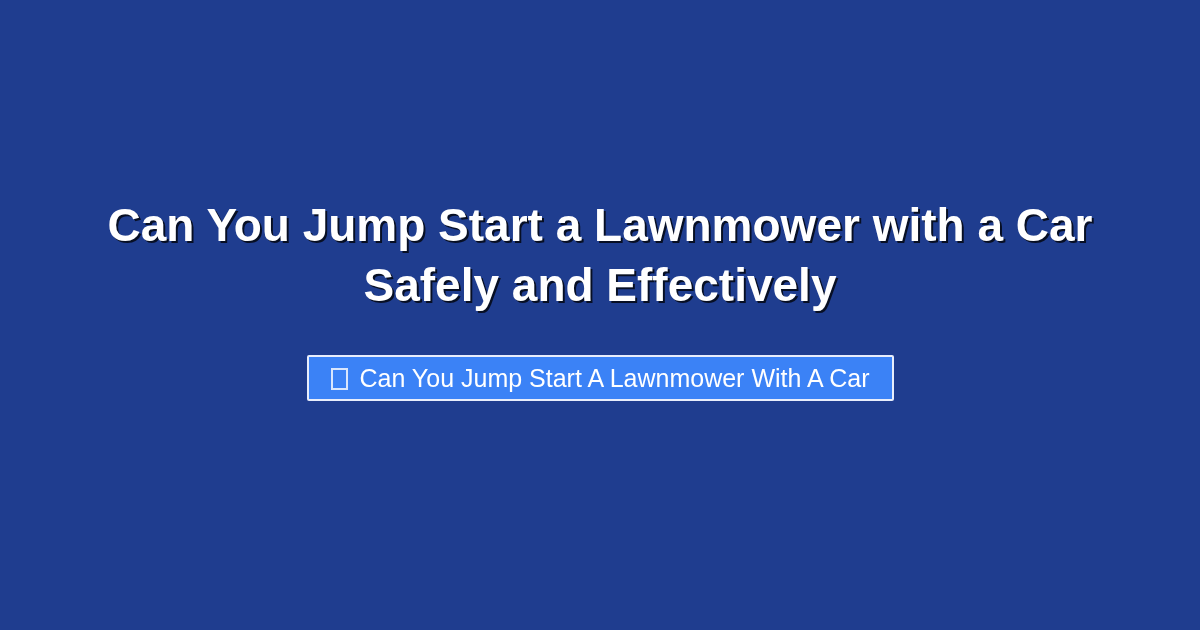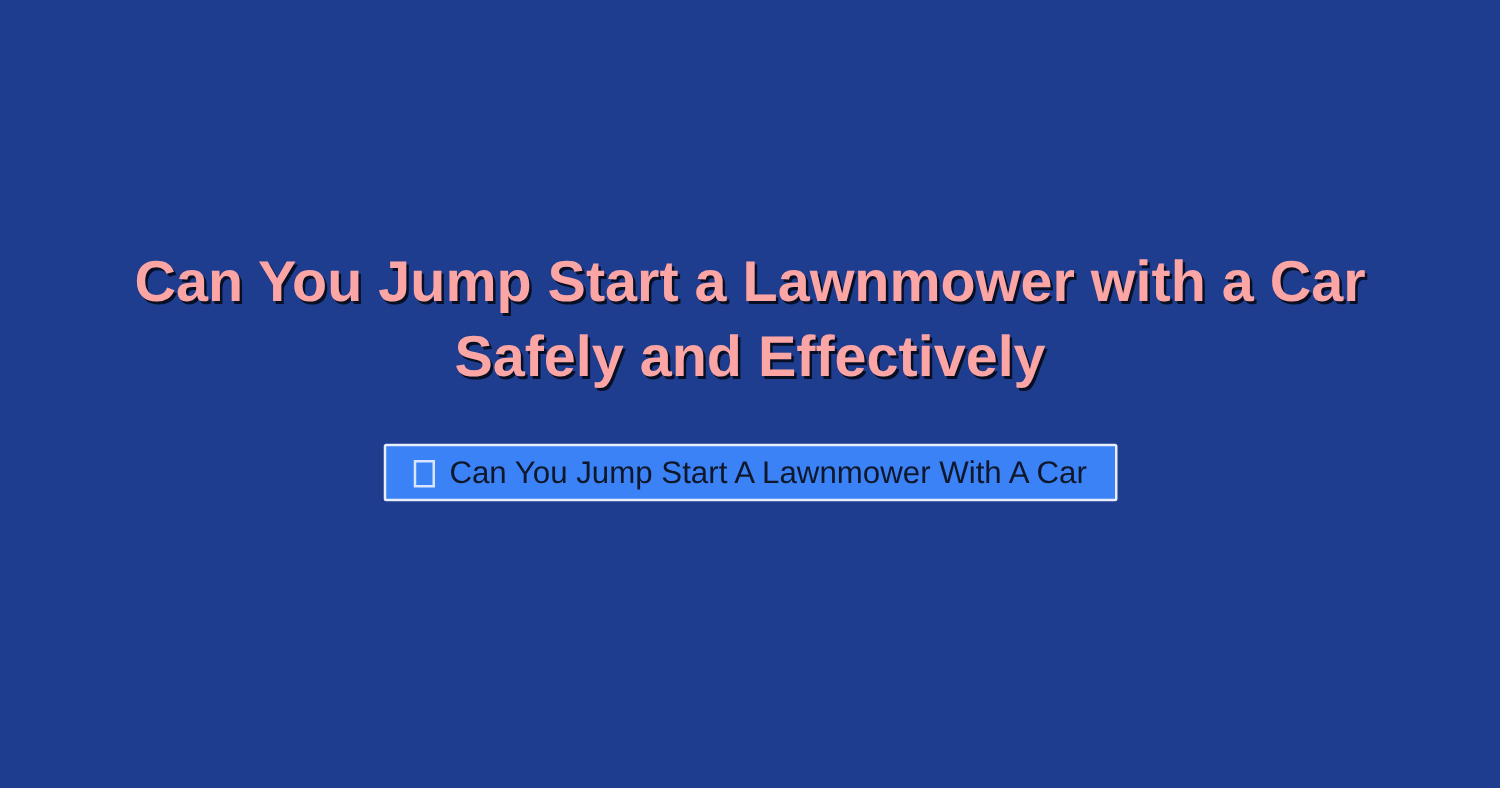--- a/index.html
+++ b/index.html
@@ -27,21 +27,21 @@
     box-sizing: border-box;
   }
 
   .headline {
     position: absolute;
     top: 196px;
     left: 60px;
     right: 60px;
     margin: 0;
     text-align: center;
-    color: #fca5a5;
+    color: #ffffff;
     font-family: "Liberation Sans", sans-serif;
     font-weight: bold;
     font-size: 46px;
     line-height: 1.30;
     letter-spacing: 0px;
     text-shadow: 2px 2px 0px rgba(0, 0, 0, 0.75);
     white-space: pre-line;
   }
 
   .cta-wrap {
@@ -57,21 +57,21 @@
     display: inline-flex;
     align-items: center;
     justify-content: center;
     gap: 12px;
     box-sizing: border-box;
     height: 46px;
     padding: 0 22px;
     background: #3b82f6;
     border: 2px solid #e8eefc;
     border-radius: 2px;
-    color: #0f172a;
+    color: #ffffff;
     font-family: "Liberation Sans", sans-serif;
     font-weight: normal;
     font-size: 25px;
     line-height: 1;
     white-space: nowrap;
     cursor: pointer;
   }
 
   .cta-glyph {
     display: inline-block;

